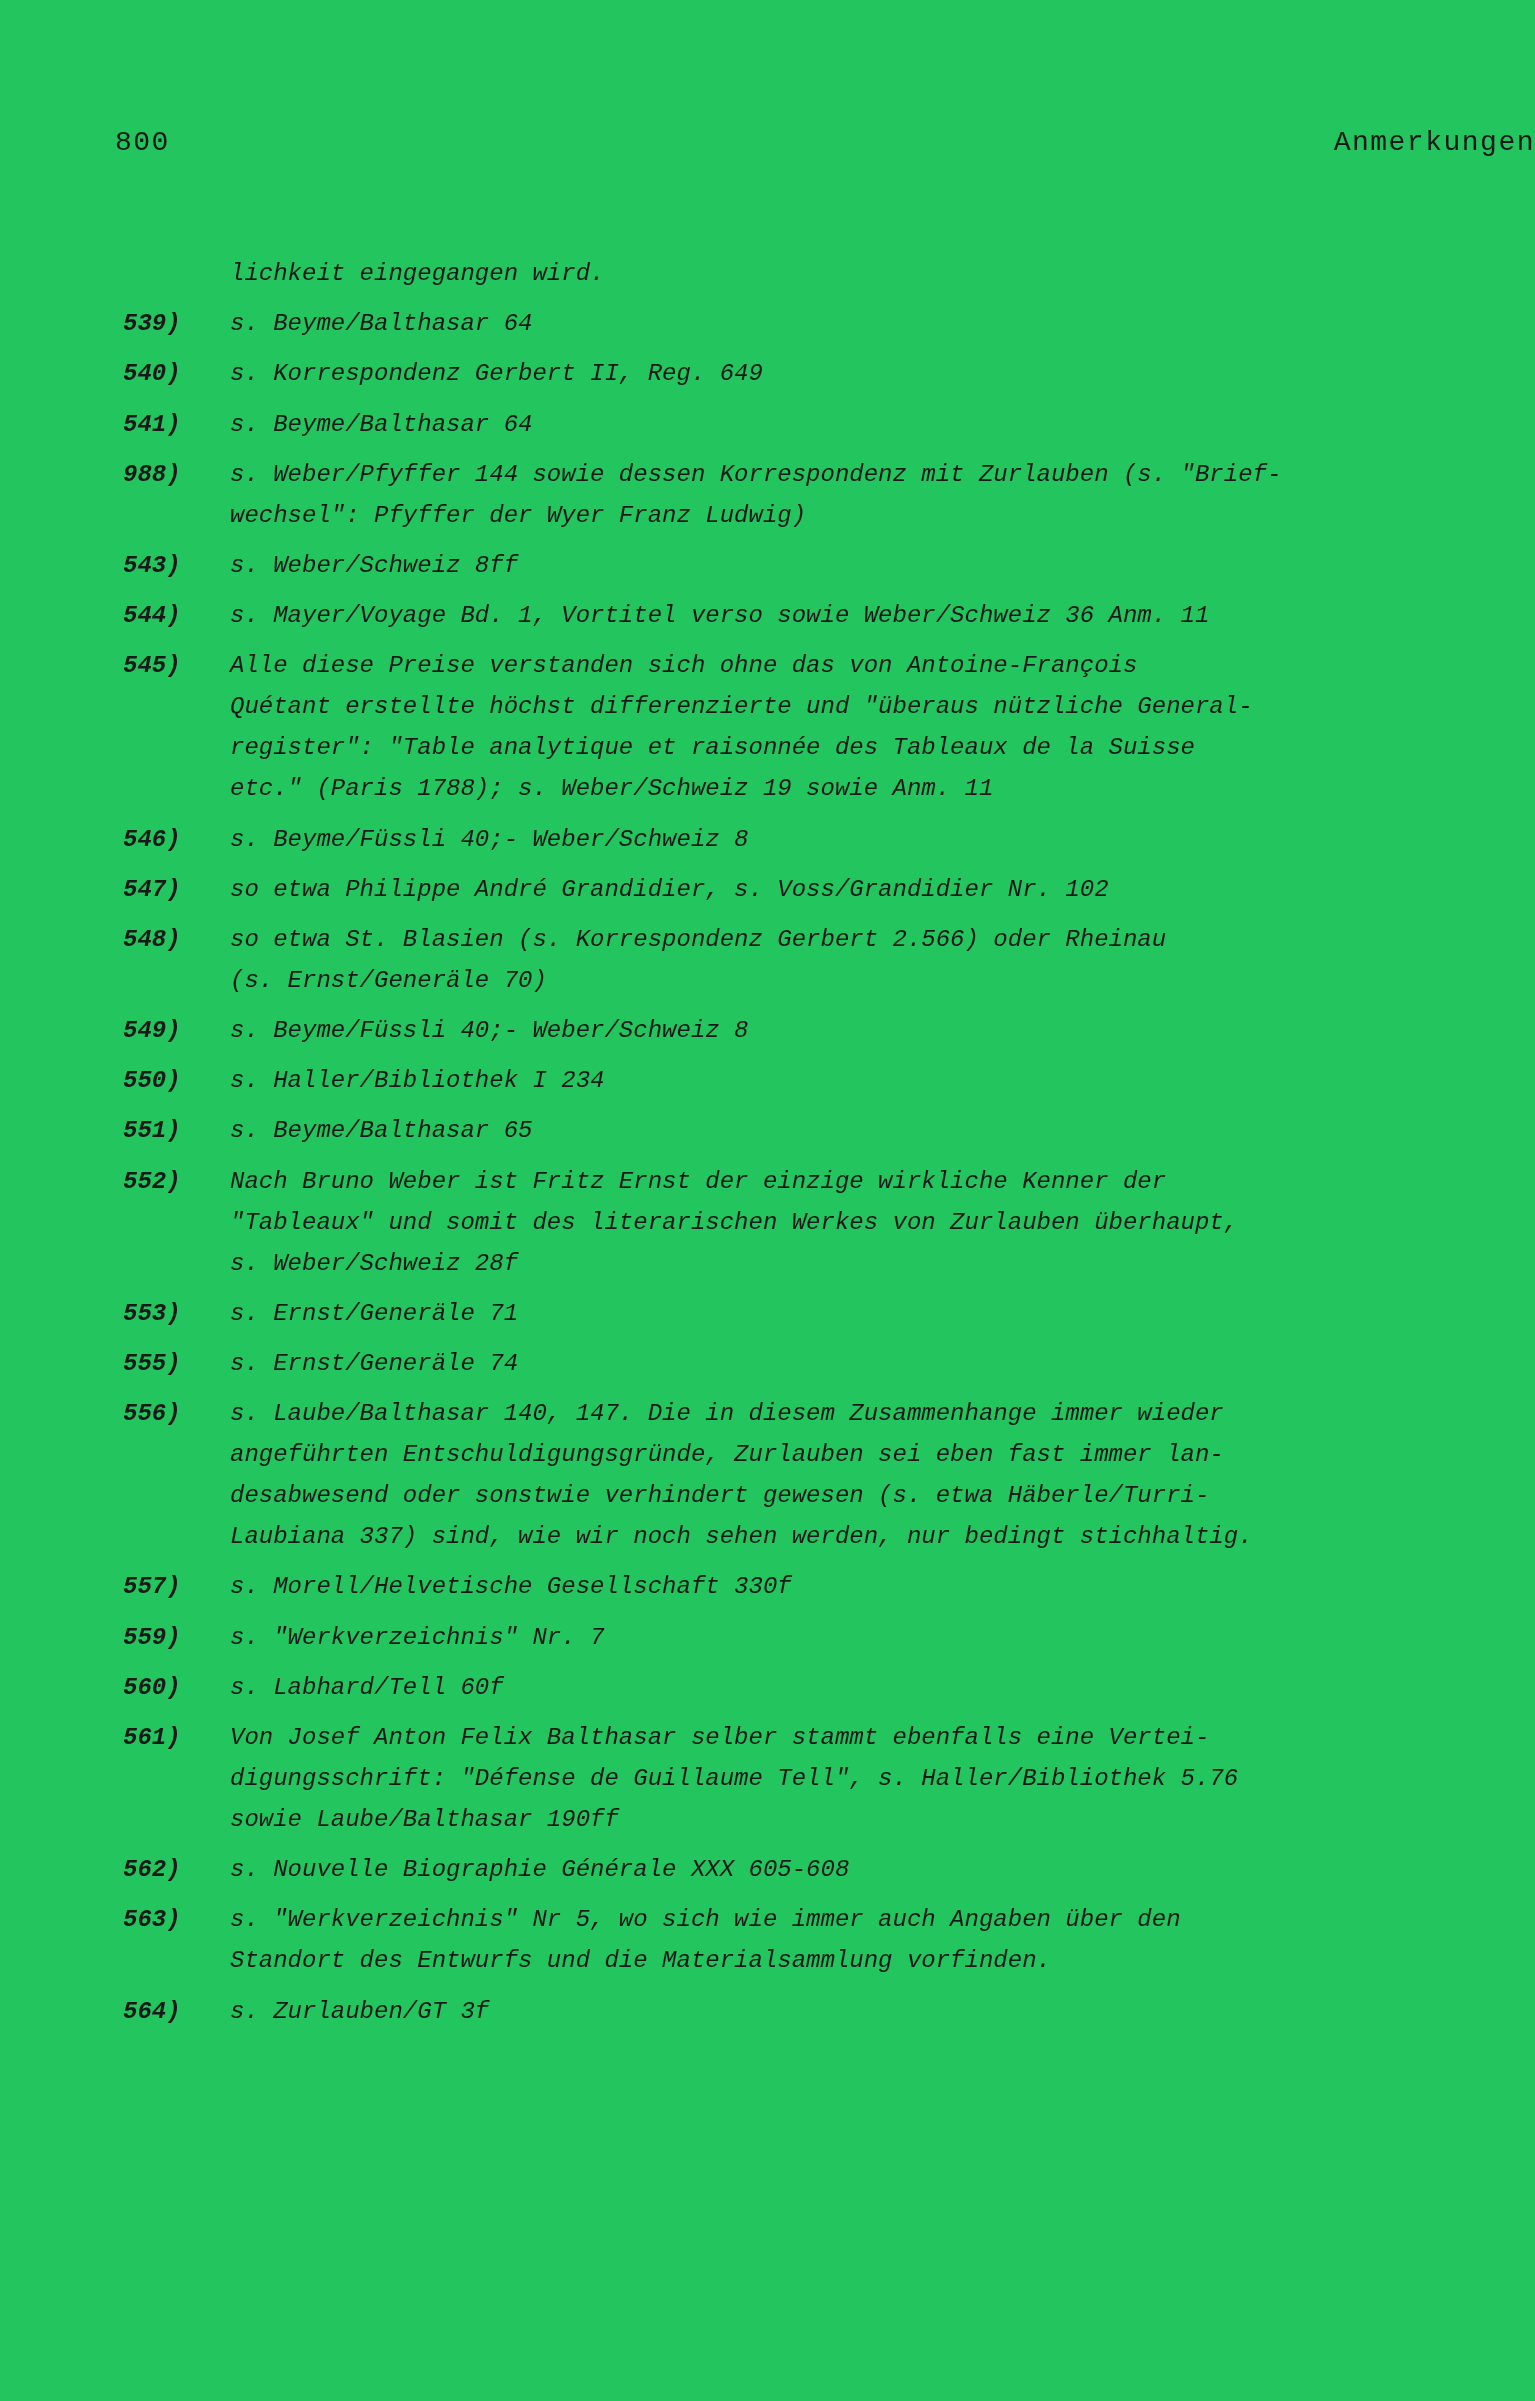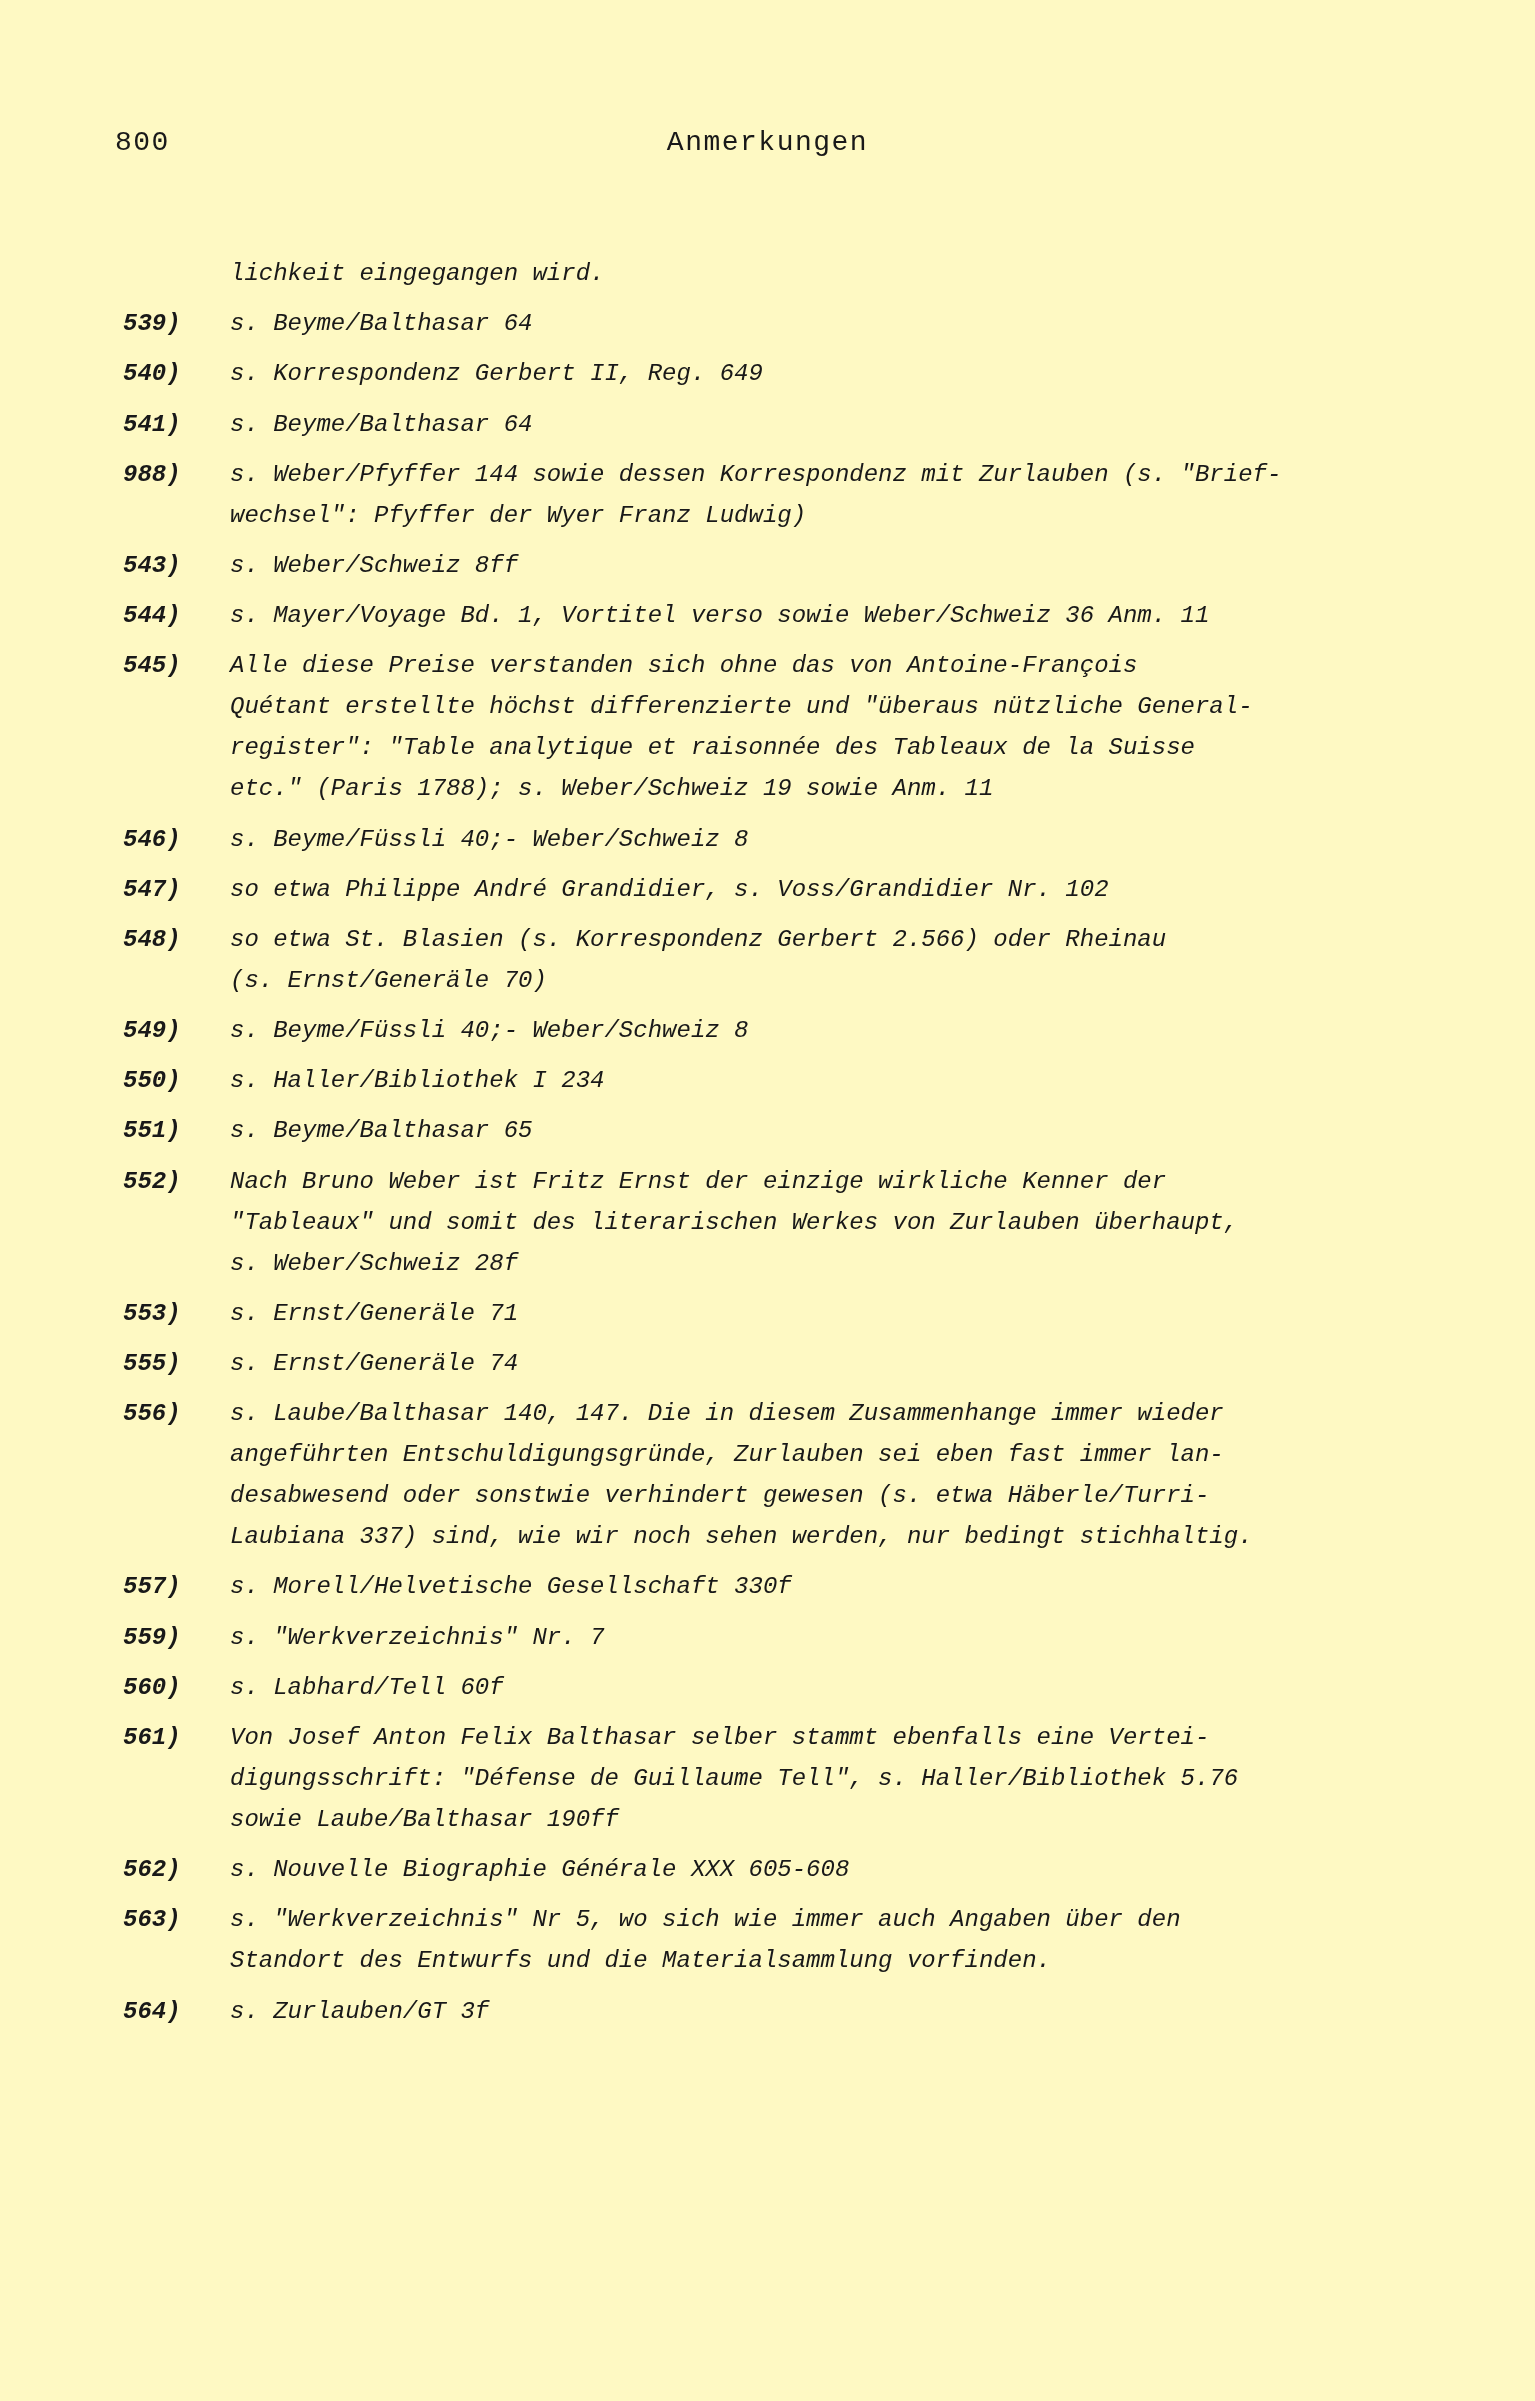--- a/index.html
+++ b/index.html
@@ -4,21 +4,21 @@
 <style>
   html, body {
     margin: 0;
     padding: 0;
     background: #e8e8e6;
   }
   .page {
     width: 1535px;
     height: 2401px;
     margin: 0 auto;
-    background: #fef9c3;
+    background: #22c55e;
     color: #191919;
     font-family: "Liberation Mono", "DejaVu Sans Mono", monospace;
     position: relative;
     box-sizing: border-box;
     overflow: hidden;
   }
   .header-row {
     position: absolute;
     top: 127px;
     left: 0;
@@ -31,21 +31,21 @@
     top: 0;
     font-size: 28px;
     font-style: normal;
     letter-spacing: 1.5px;
   }
   .page-header {
     position: absolute;
     left: 0;
     width: 100%;
     top: 0;
-    text-align: center;
+    text-align: right;
     font-size: 28px;
     font-style: normal;
     letter-spacing: 1.5px;
   }
   .content {
     position: absolute;
     top: 253px;
     left: 123px;
     right: 46px;
     font-size: 24px;

